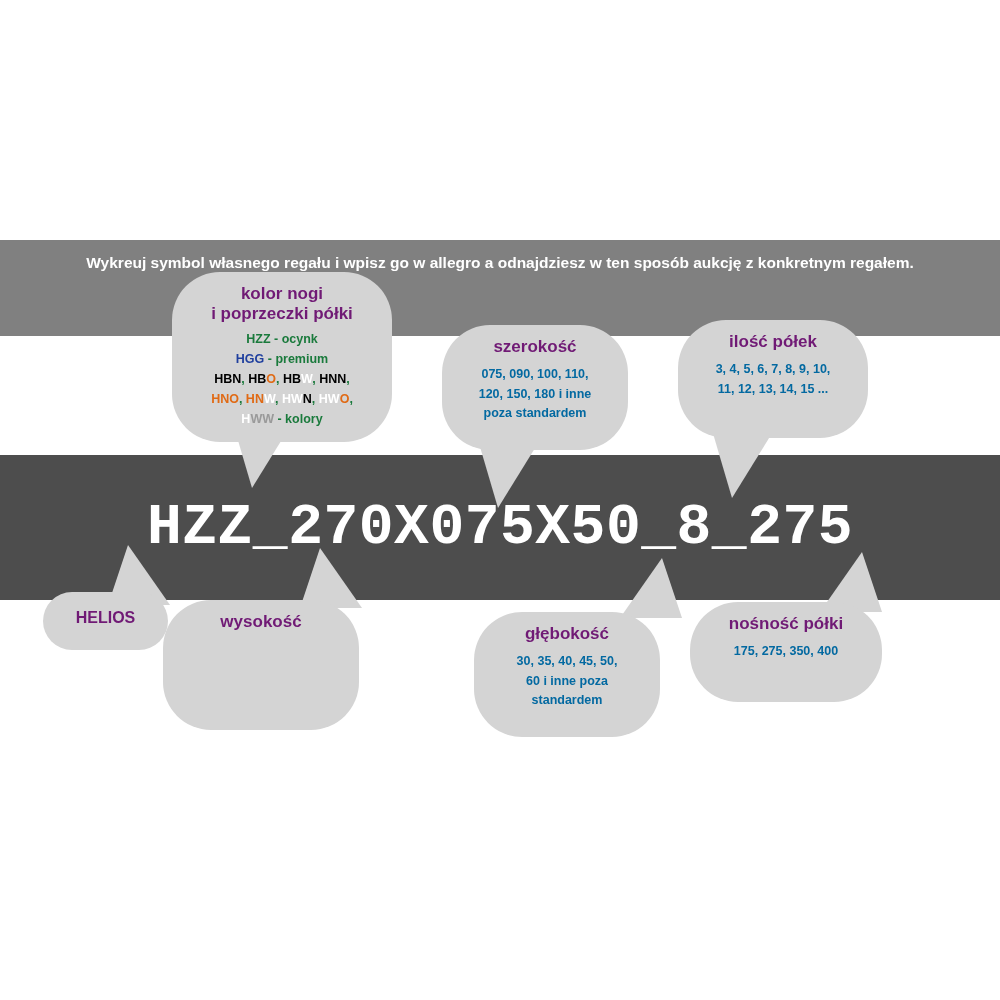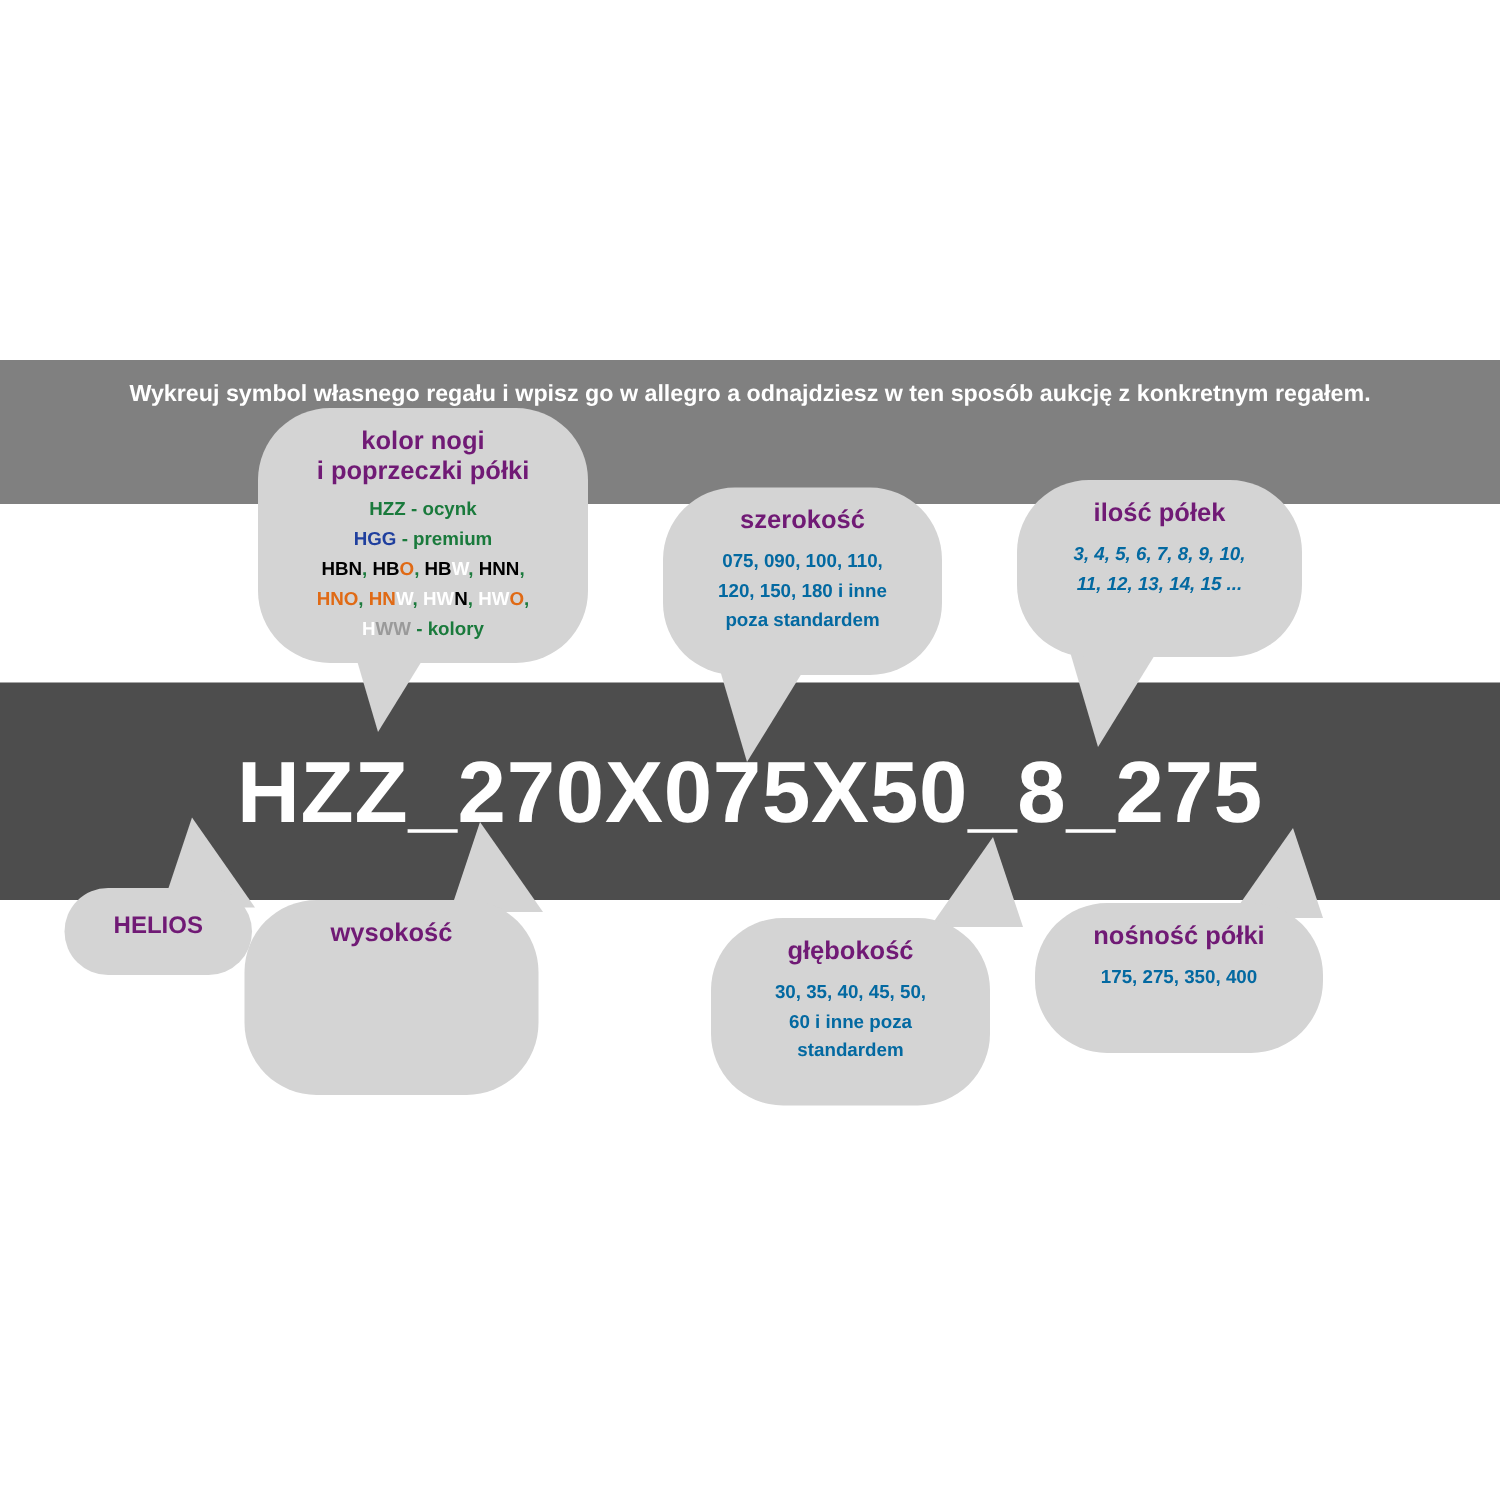--- a/index.html
+++ b/index.html
@@ -53,20 +53,21 @@
     position: absolute;
     top: 495px;
     left: 0;
     width: 1000px;
     text-align: center;
     color: #ffffff;
     font-size: 58px;
     font-weight: bold;
     letter-spacing: 0.5px;
     white-space: nowrap;
+    font-family: Liberation Mono, monospace;
   }
 
   
   .bubble {
     position: absolute;
     background: #d4d4d4;
     border-radius: 48px;
     text-align: center;
     box-sizing: border-box;
     padding: 12px 14px;
@@ -153,21 +154,21 @@
   <div class="bubble" style="left:442px; top:325px; width:186px; height:125px;">
     <div class="b-title">szerokość</div>
     <div class="b-body" style="white-space:pre-line;">075, 090, 100, 110,
 120, 150, 180  i inne
 poza standardem</div>
   </div>
 
   <div class="tail tail-down" style="left:712px; top:430px;"></div>
   <div class="bubble" style="left:678px; top:320px; width:190px; height:118px;">
     <div class="b-title">ilość półek</div>
-    <div class="b-body" style="white-space:pre-line;font-style:italic;">3, 4, 5, 6, 7, 8, 9, 10,
+    <div class="b-body" style="white-space:pre-line;">3, 4, 5, 6, 7, 8, 9, 10,
 11, 12, 13, 14, 15 ...</div>
   </div>
 
   <div class="tail tail-up-left" style="left:108px; top:545px;"></div>
   <div class="bubble small" style="left:43px; top:592px; width:125px; height:58px; padding-top:16px;">
     <div class="b-title">HELIOS</div>
   </div>
 
   <div class="tail tail-up-left" style="left:300px; top:548px;"></div>
   <div class="bubble" style="left:163px; top:600px; width:196px; height:130px;">

